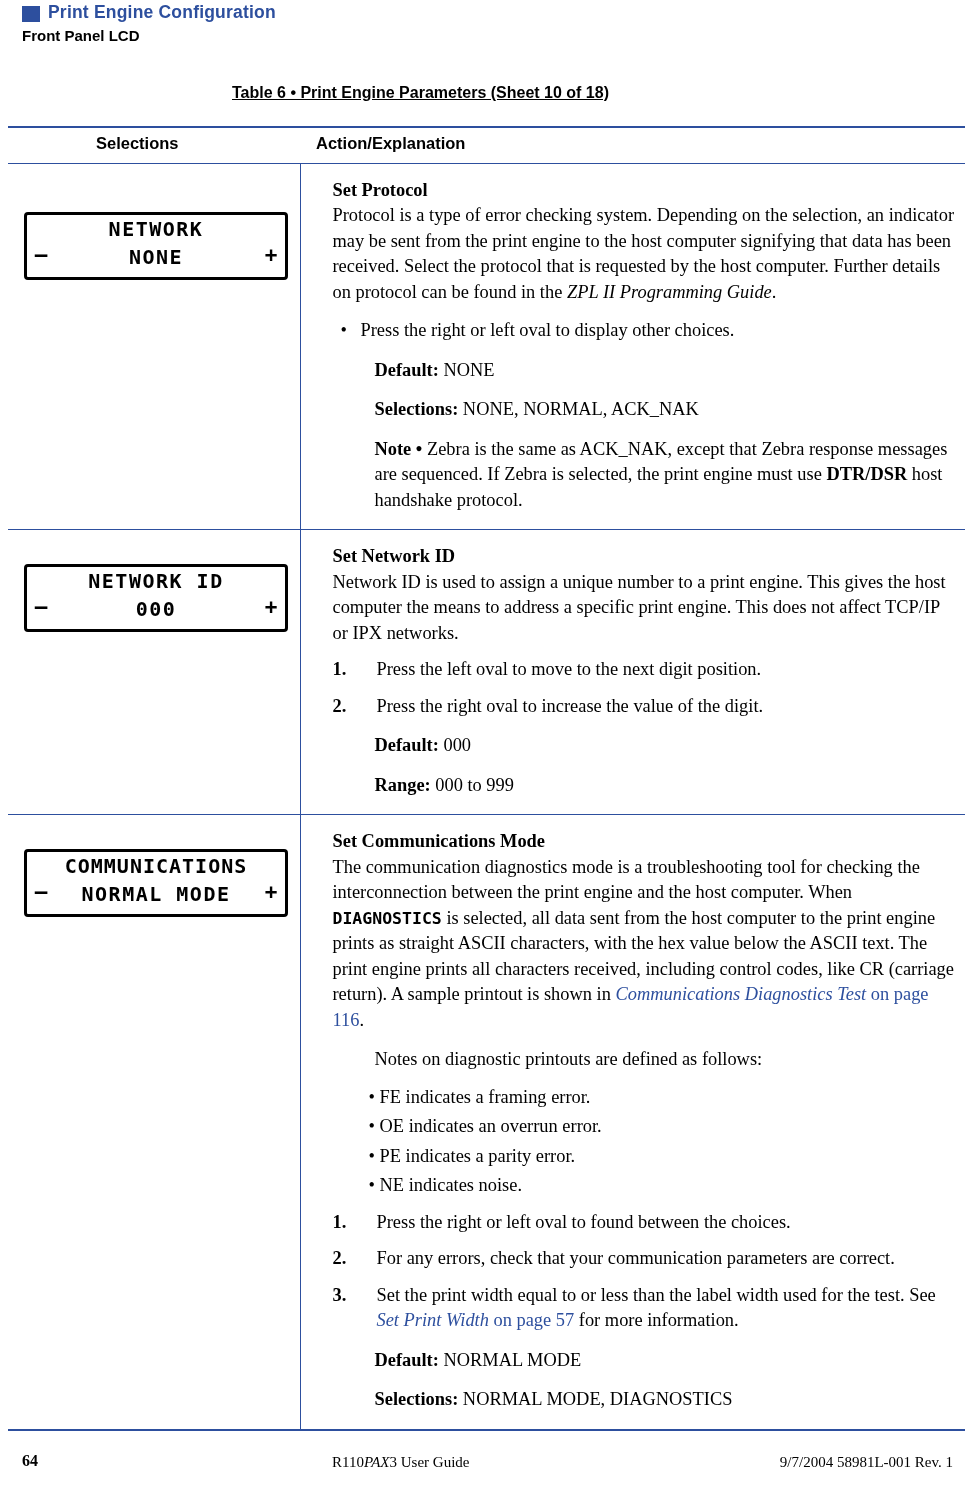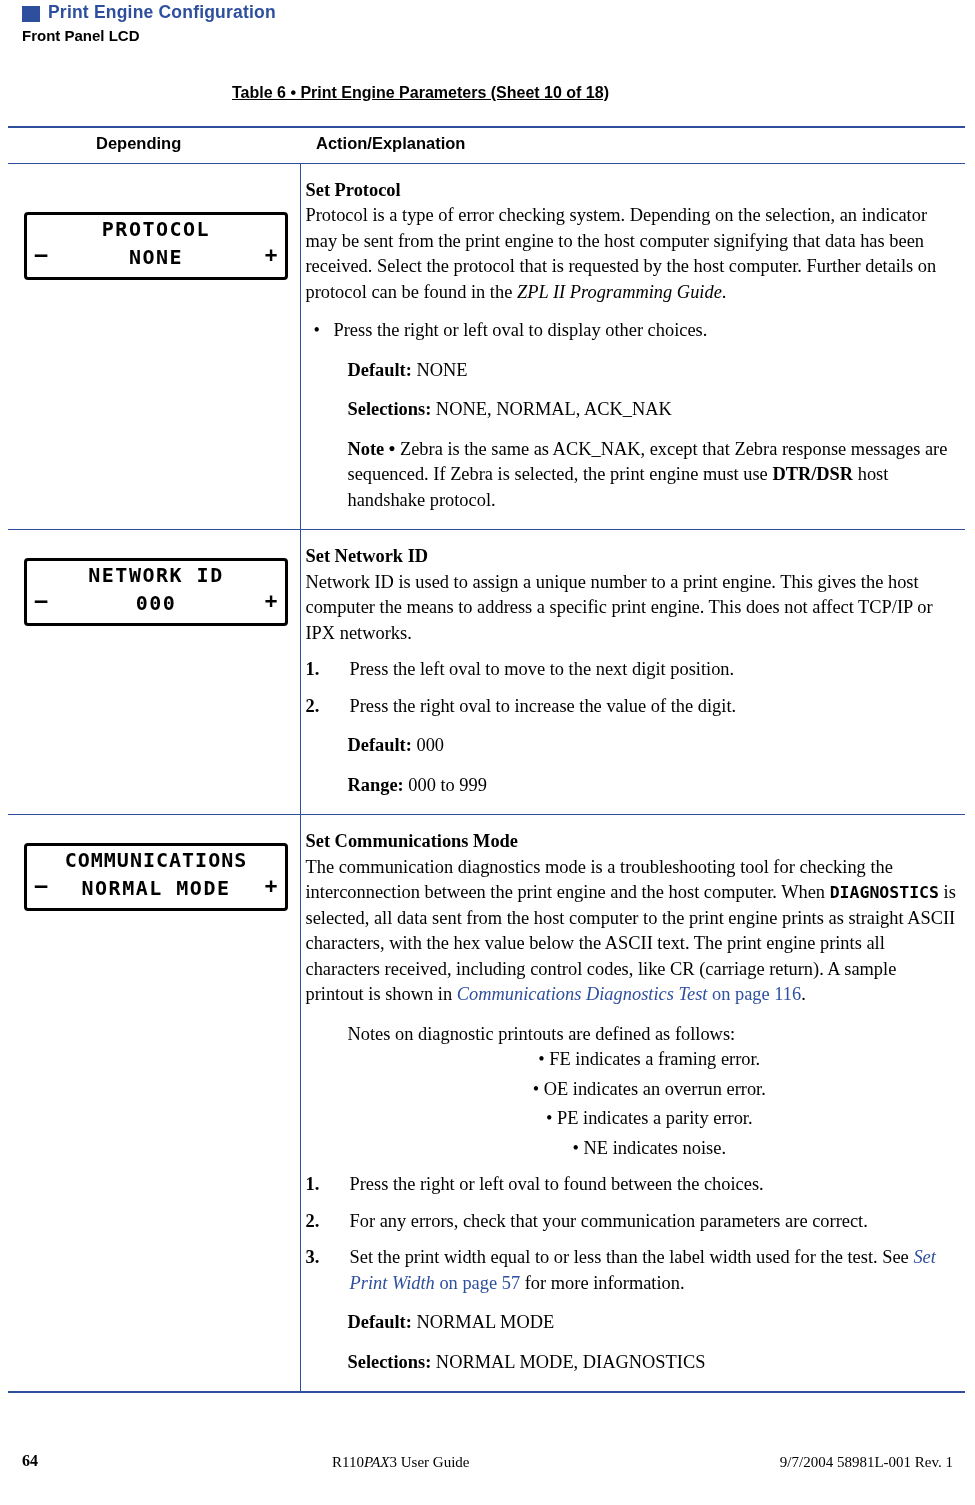--- a/index.html
+++ b/index.html
@@ -94,41 +94,41 @@
 
   .body-row > td {
     border-bottom: 1.4px solid #2d4f9e;
     padding-top: 14px;
     padding-bottom: 16px;
   }
   .body-row > td.cell-lcd {
     padding-left: 0;
   }
   .body-row > td.cell-text {
-    padding-left: 5px;
+    padding-left: 32px;
     padding-right: 8px;
     border-left: 1.4px solid #2d4f9e;
   }
   .last-row > td {
     border-bottom: 2.5px solid #2d4f9e;
   }
 
   
   .lcd {
     position: relative;
     width: 258px;
     height: 62px;
     margin-left: 16px;
     margin-top: 34px;
     border: 3px solid #000000;
     border-radius: 4px;
     background: #ffffff;
     font-family: "DejaVu Sans Mono", monospace;
   }
-  .lcd.tight { margin-top: 14px; }
+  .lcd.tight { margin-top: 20px; }
   .lcd-line1 {
     position: absolute;
     top: 2px;
     left: 0;
     width: 100%;
     text-align: center;
     font-size: 20px;
     letter-spacing: 1.5px;
     font-weight: bold;
     color: #000;
@@ -212,22 +212,22 @@
     display: flex;
     margin-top: 11px;
   }
   .num-mark {
     width: 44px;
     flex: 0 0 44px;
     font-weight: bold;
     text-align: left;
   }
   .sub-bullets {
+    margin-top: 12px;
     padding-left: 36px;
-    text-align: center;
   }
   .sub-bullets div {
     margin-bottom: 4px;
   }
 
   
   .footer {
     position: absolute;
     left: 0;
     top: 1452px;
@@ -266,30 +266,30 @@
 
 <div class="table-caption">Table 6 • Print Engine Parameters (Sheet 10 of 18)</div>
 
 <table class="param-table">
   <colgroup>
     <col class="col-param">
     <col>
   </colgroup>
   <thead>
     <tr class="head-row">
-      <th class="th-param">Depending</th>
+      <th class="th-param">Selections</th>
       <th class="th-action">Action/Explanation</th>
     </tr>
   </thead>
   <tbody>
 
     <tr class="body-row">
       <td class="cell-lcd">
         <div class="lcd">
-          <div class="lcd-line1">PROTOCOL</div>
+          <div class="lcd-line1">NETWORK</div>
           <div class="lcd-line2">NONE</div>
           <div class="lcd-minus">–</div>
           <div class="lcd-plus">+</div>
         </div>
       </td>
       <td class="cell-text">
         <div class="t-head">Set Protocol</div>
         <div class="t p"><span>Protocol is a type of error checking system. Depending on the selection, an indicator may be sent from the print engine to the host computer signifying that data has been received. Select the protocol that is requested by the host computer. Further details on protocol can be found in the </span><span class="ital">ZPL II Programming Guide</span><span>.</span></div>
         <div class="bullet-row t">
           <div class="bullet-mark">•</div>

